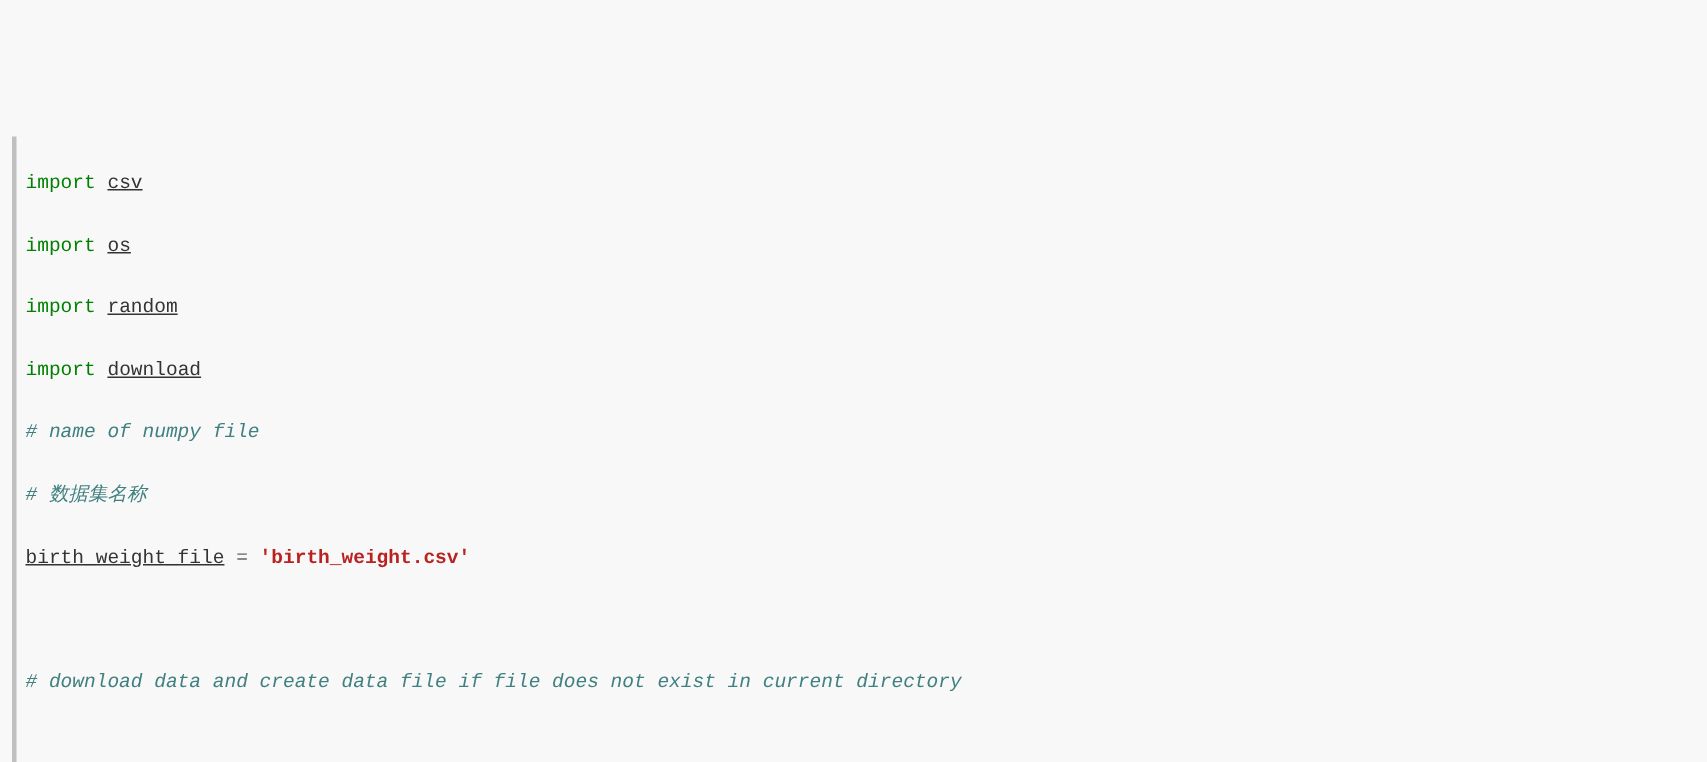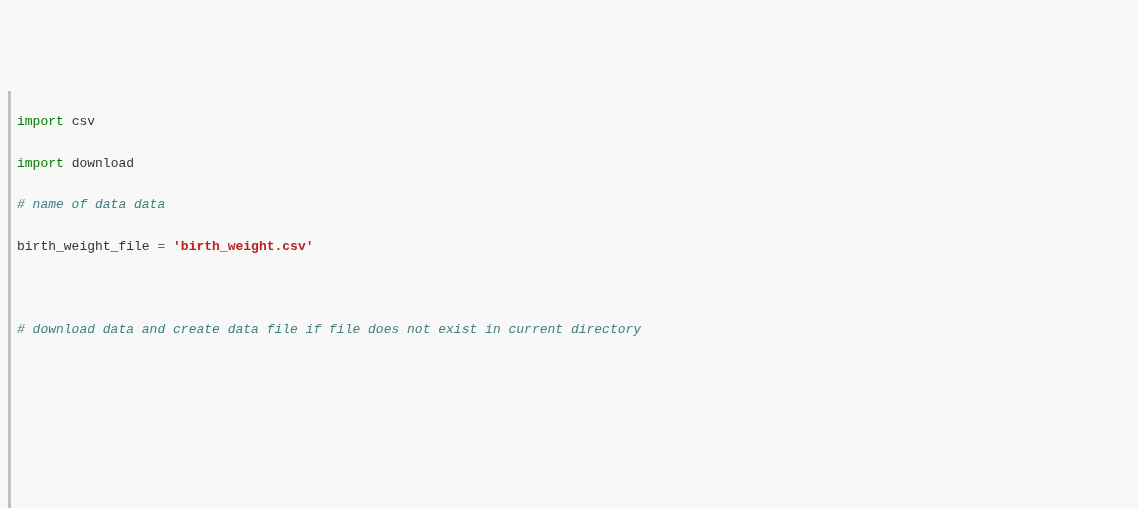--- a/index.html
+++ b/index.html
@@ -18,34 +18,37 @@
     }
     .code-container {
       border-left: 3px solid #c0c0c0;
       padding-left: 6px;
     }
     .line {
       display: block;
     }
     .kw { color: #008000; font-weight: normal; }
     .op { color: #666; }
-    .nm { color: #333; }
+    .nm { color: #333; text-decoration: underline; }
     .str { color: #BA2121; font-weight: bold; }
     .cmt { color: #408080; font-style: italic; }
     .blank { height: 1.6em; }
   </style>
 </head>
 <body>
 
 
 
 <div class="code-container">
 <span class="line"><span class="kw">import</span> <span class="nm">csv</span></span>
+<span class="line"><span class="kw">import</span> <span class="nm">os</span></span>
+<span class="line"><span class="kw">import</span> <span class="nm">random</span></span>
 <span class="line"><span class="kw">import</span> <span class="nm">download</span></span>
-<span class="line"><span class="cmt"># name of data data</span></span>
+<span class="line"><span class="cmt"># name of numpy file</span></span>
+<span class="line"><span class="cmt"># 数据集名称</span></span>
 <span class="line"><span class="nm">birth_weight_file</span> <span class="op">=</span> <span class="str">'birth_weight.csv'</span></span>
 <span class="line blank"></span>
 <span class="line"><span class="cmt"># download data and create data file if file does not exist in current directory</span></span>
 
 
 
 
 
 
 

